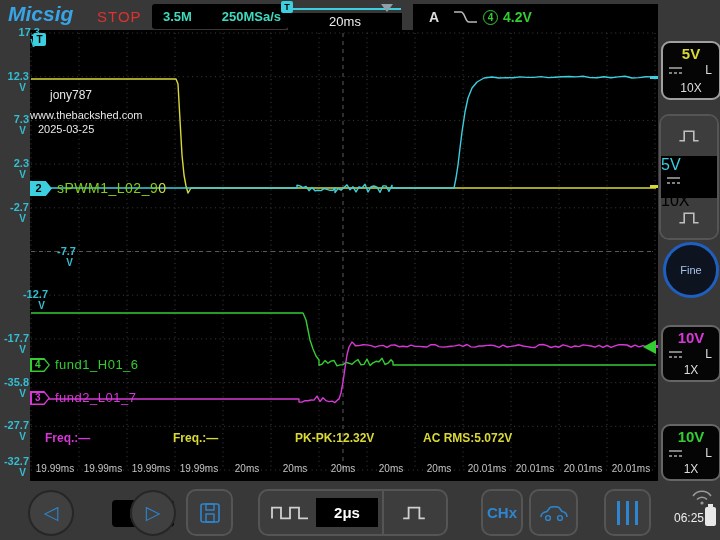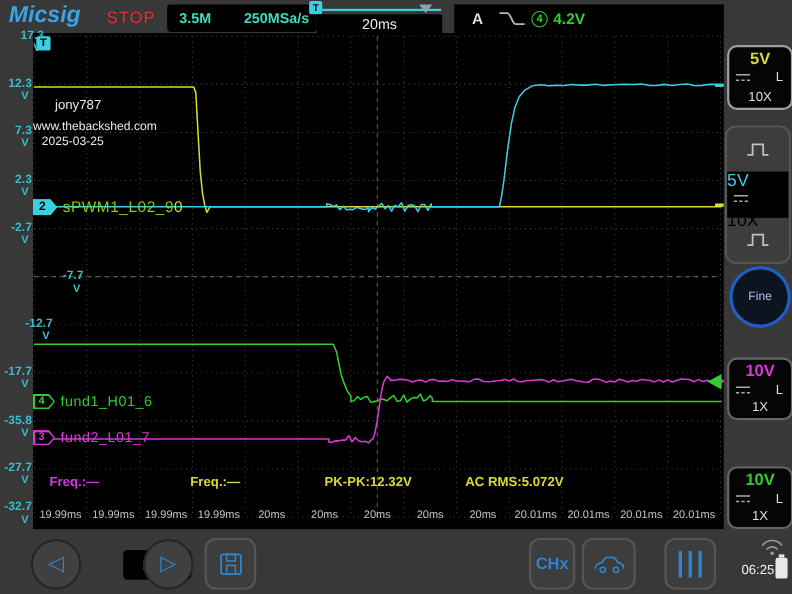--- a/index.html
+++ b/index.html
@@ -218,20 +218,30 @@
     <span>▷</span></div>
 
   <div class="abs toolbtn" style="left:186px;top:489px;width:47px;">
     <svg width="24" height="24" viewBox="0 0 24 24">
       <rect x="3" y="3" width="18" height="18" rx="2" stroke="#2e86d0" stroke-width="1.6" fill="none"></rect>
       <rect x="8" y="3" width="8" height="6" stroke="#2e86d0" stroke-width="1.4" fill="none"></rect>
       <rect x="8" y="13" width="8" height="8" stroke="#2e86d0" stroke-width="1.4" fill="none"></rect>
     </svg>
   </div>
 
+  <div class="abs toolbtn tbgroup">
+    <svg class="abs" style="left:8px;top:13px;" width="44" height="18" viewBox="0 0 44 20">
+      <path d="M2,16 v-12 h10 v12 h10 v-12 h10 v12 h10" stroke="#d0d0d0" stroke-width="2" fill="none"></path>
+      </svg>
+    <div class="zoombox">2μs</div>
+    <div class="divline"></div>
+    <svg class="abs" style="left:140px;top:13px;" width="28" height="18" viewBox="0 0 28 20">
+      <path d="M2,16 h6 v-12 h12 v12 h6" stroke="#d0d0d0" stroke-width="2" fill="none"></path>
+      </svg>
+  </div>
 
   <div class="abs toolbtn" style="left:481px;top:489px;width:42px;">
     <span class="chxtxt">CHx</span>
   </div>
 
   <div class="abs toolbtn" style="left:529px;top:489px;width:49px;">
     <svg width="30" height="20" viewBox="0 0 30 20">
       <path d="M2,14 c0,-3 3,-5 6,-5.5 l3,-4 c1,-1 8,-1 9,0 l3,4 c3,0.5 5,2.5 5,5.5" stroke="#2e86d0" stroke-width="1.6" fill="none"></path>
       <circle cx="9" cy="15" r="2.4" stroke="#2e86d0" stroke-width="1.4" fill="none"></circle>
       <circle cx="21" cy="15" r="2.4" stroke="#2e86d0" stroke-width="1.4" fill="none"></circle>

